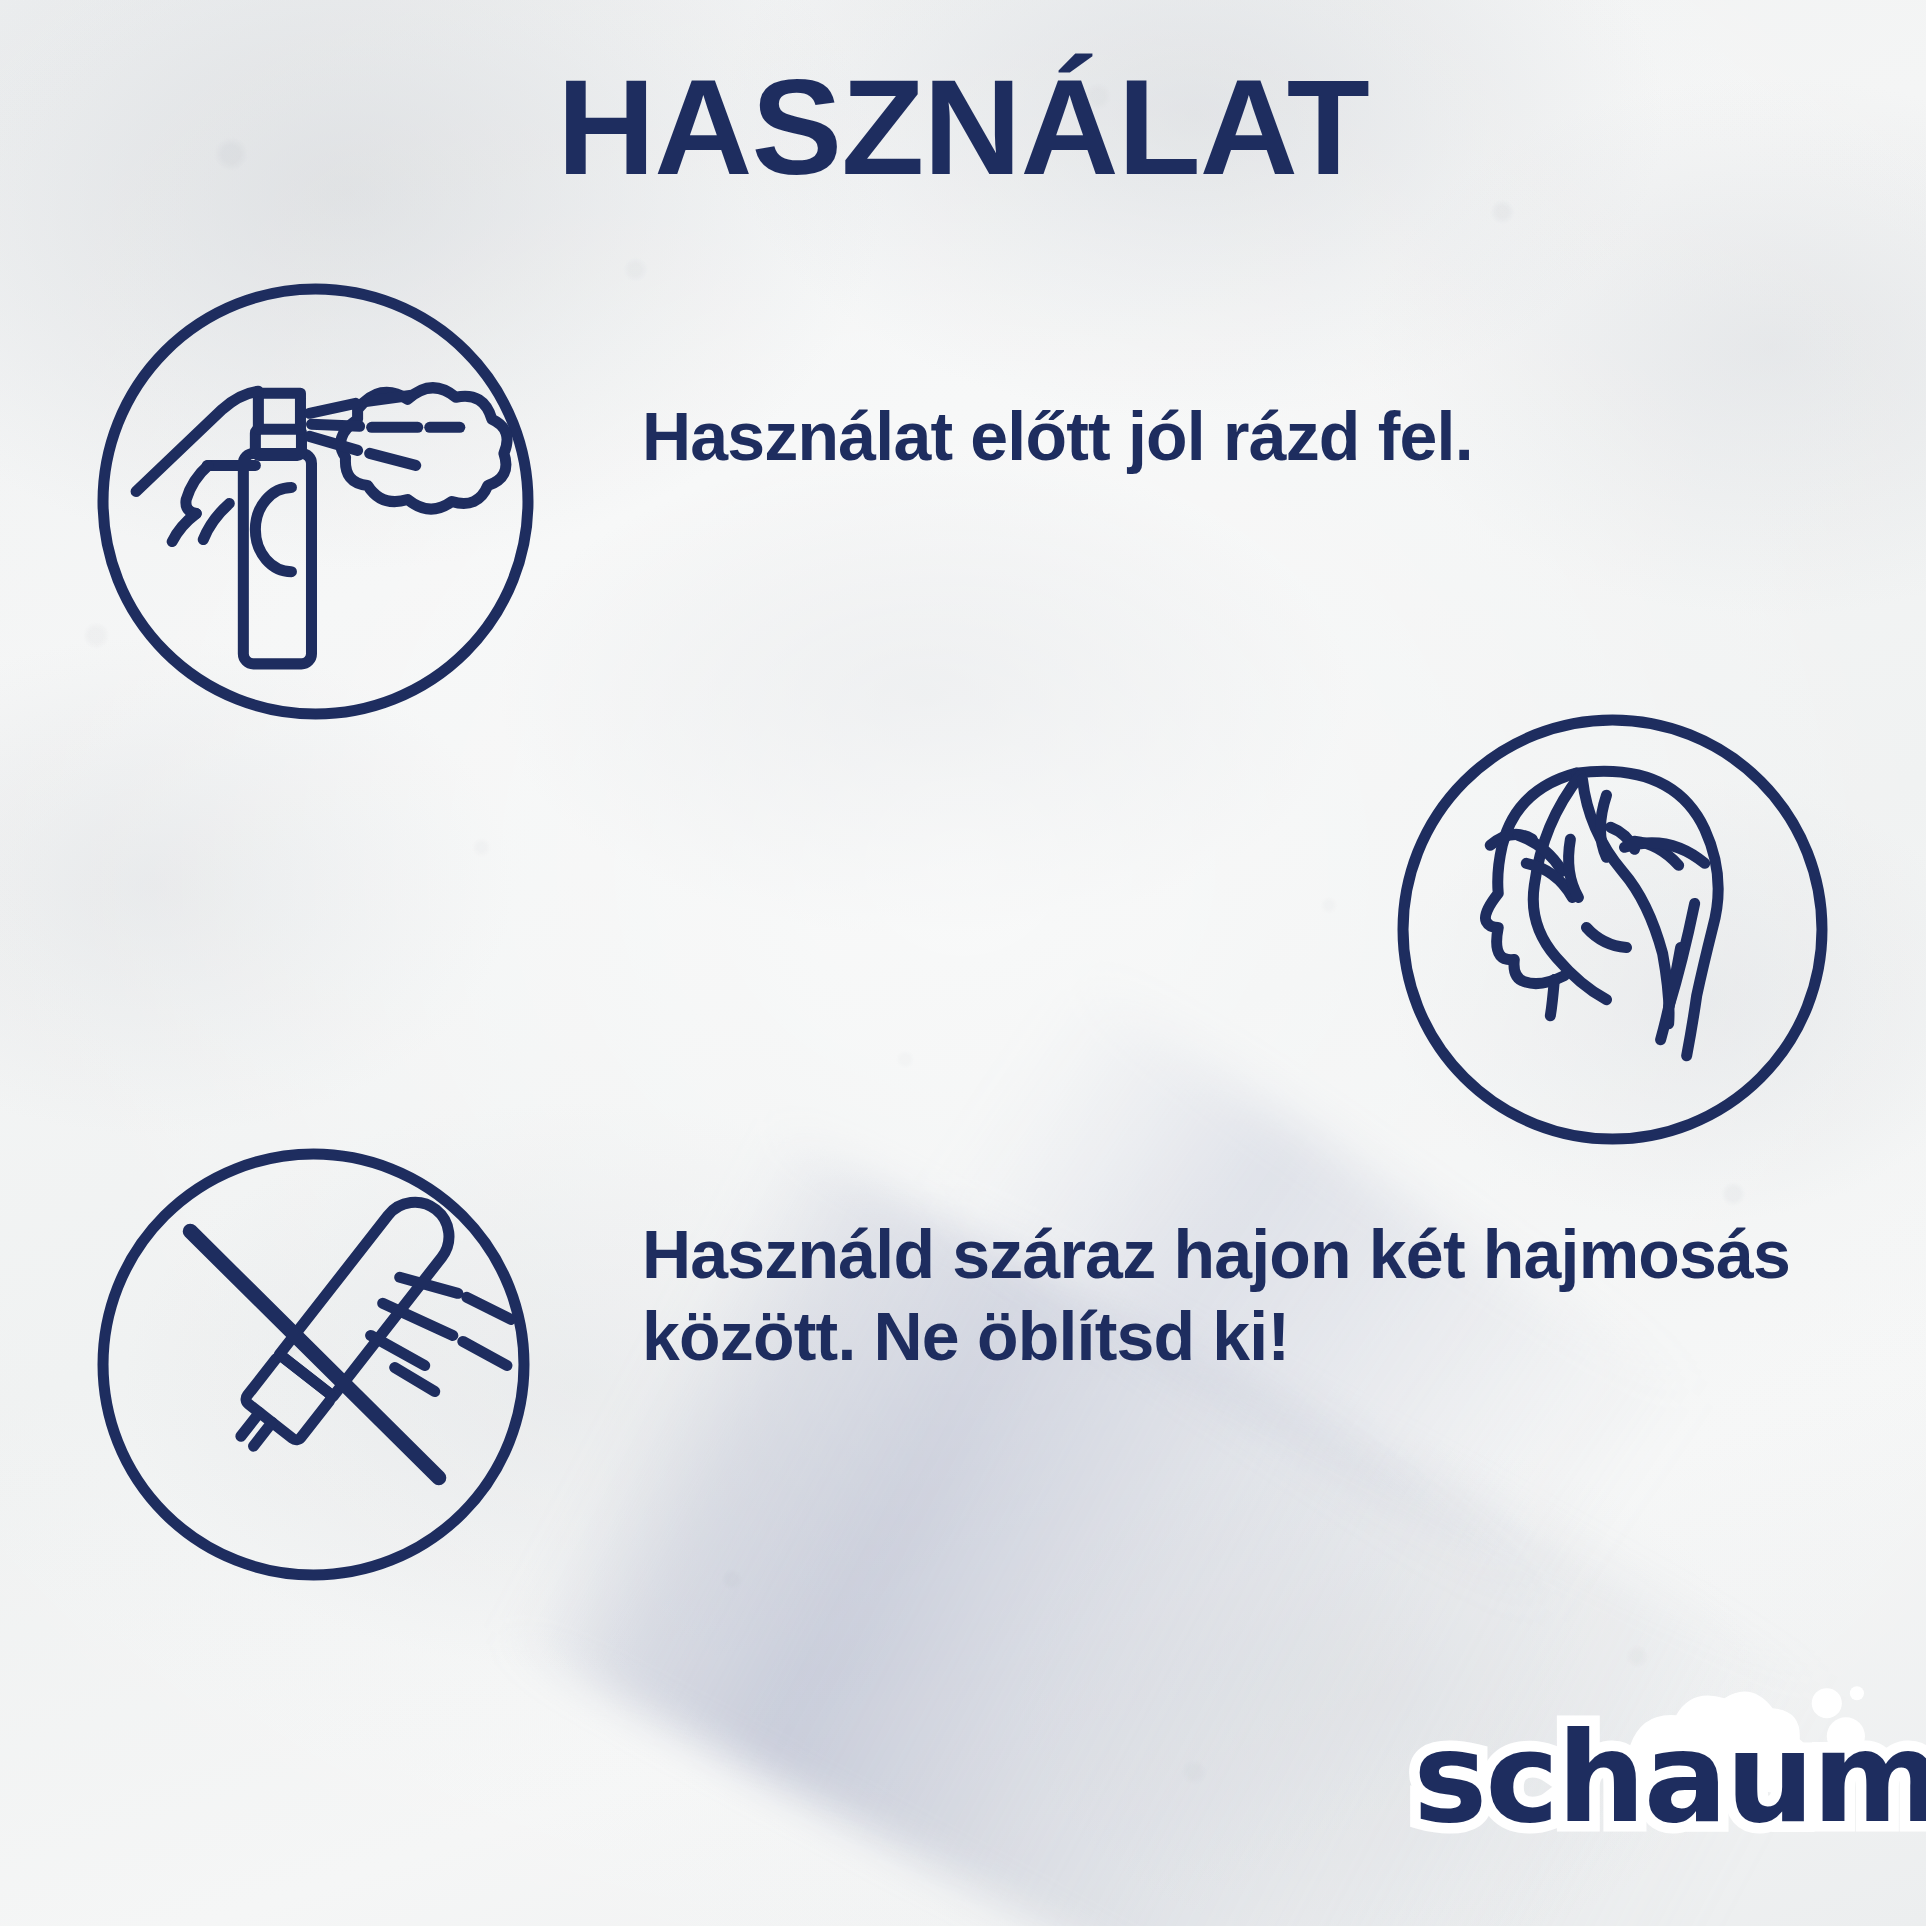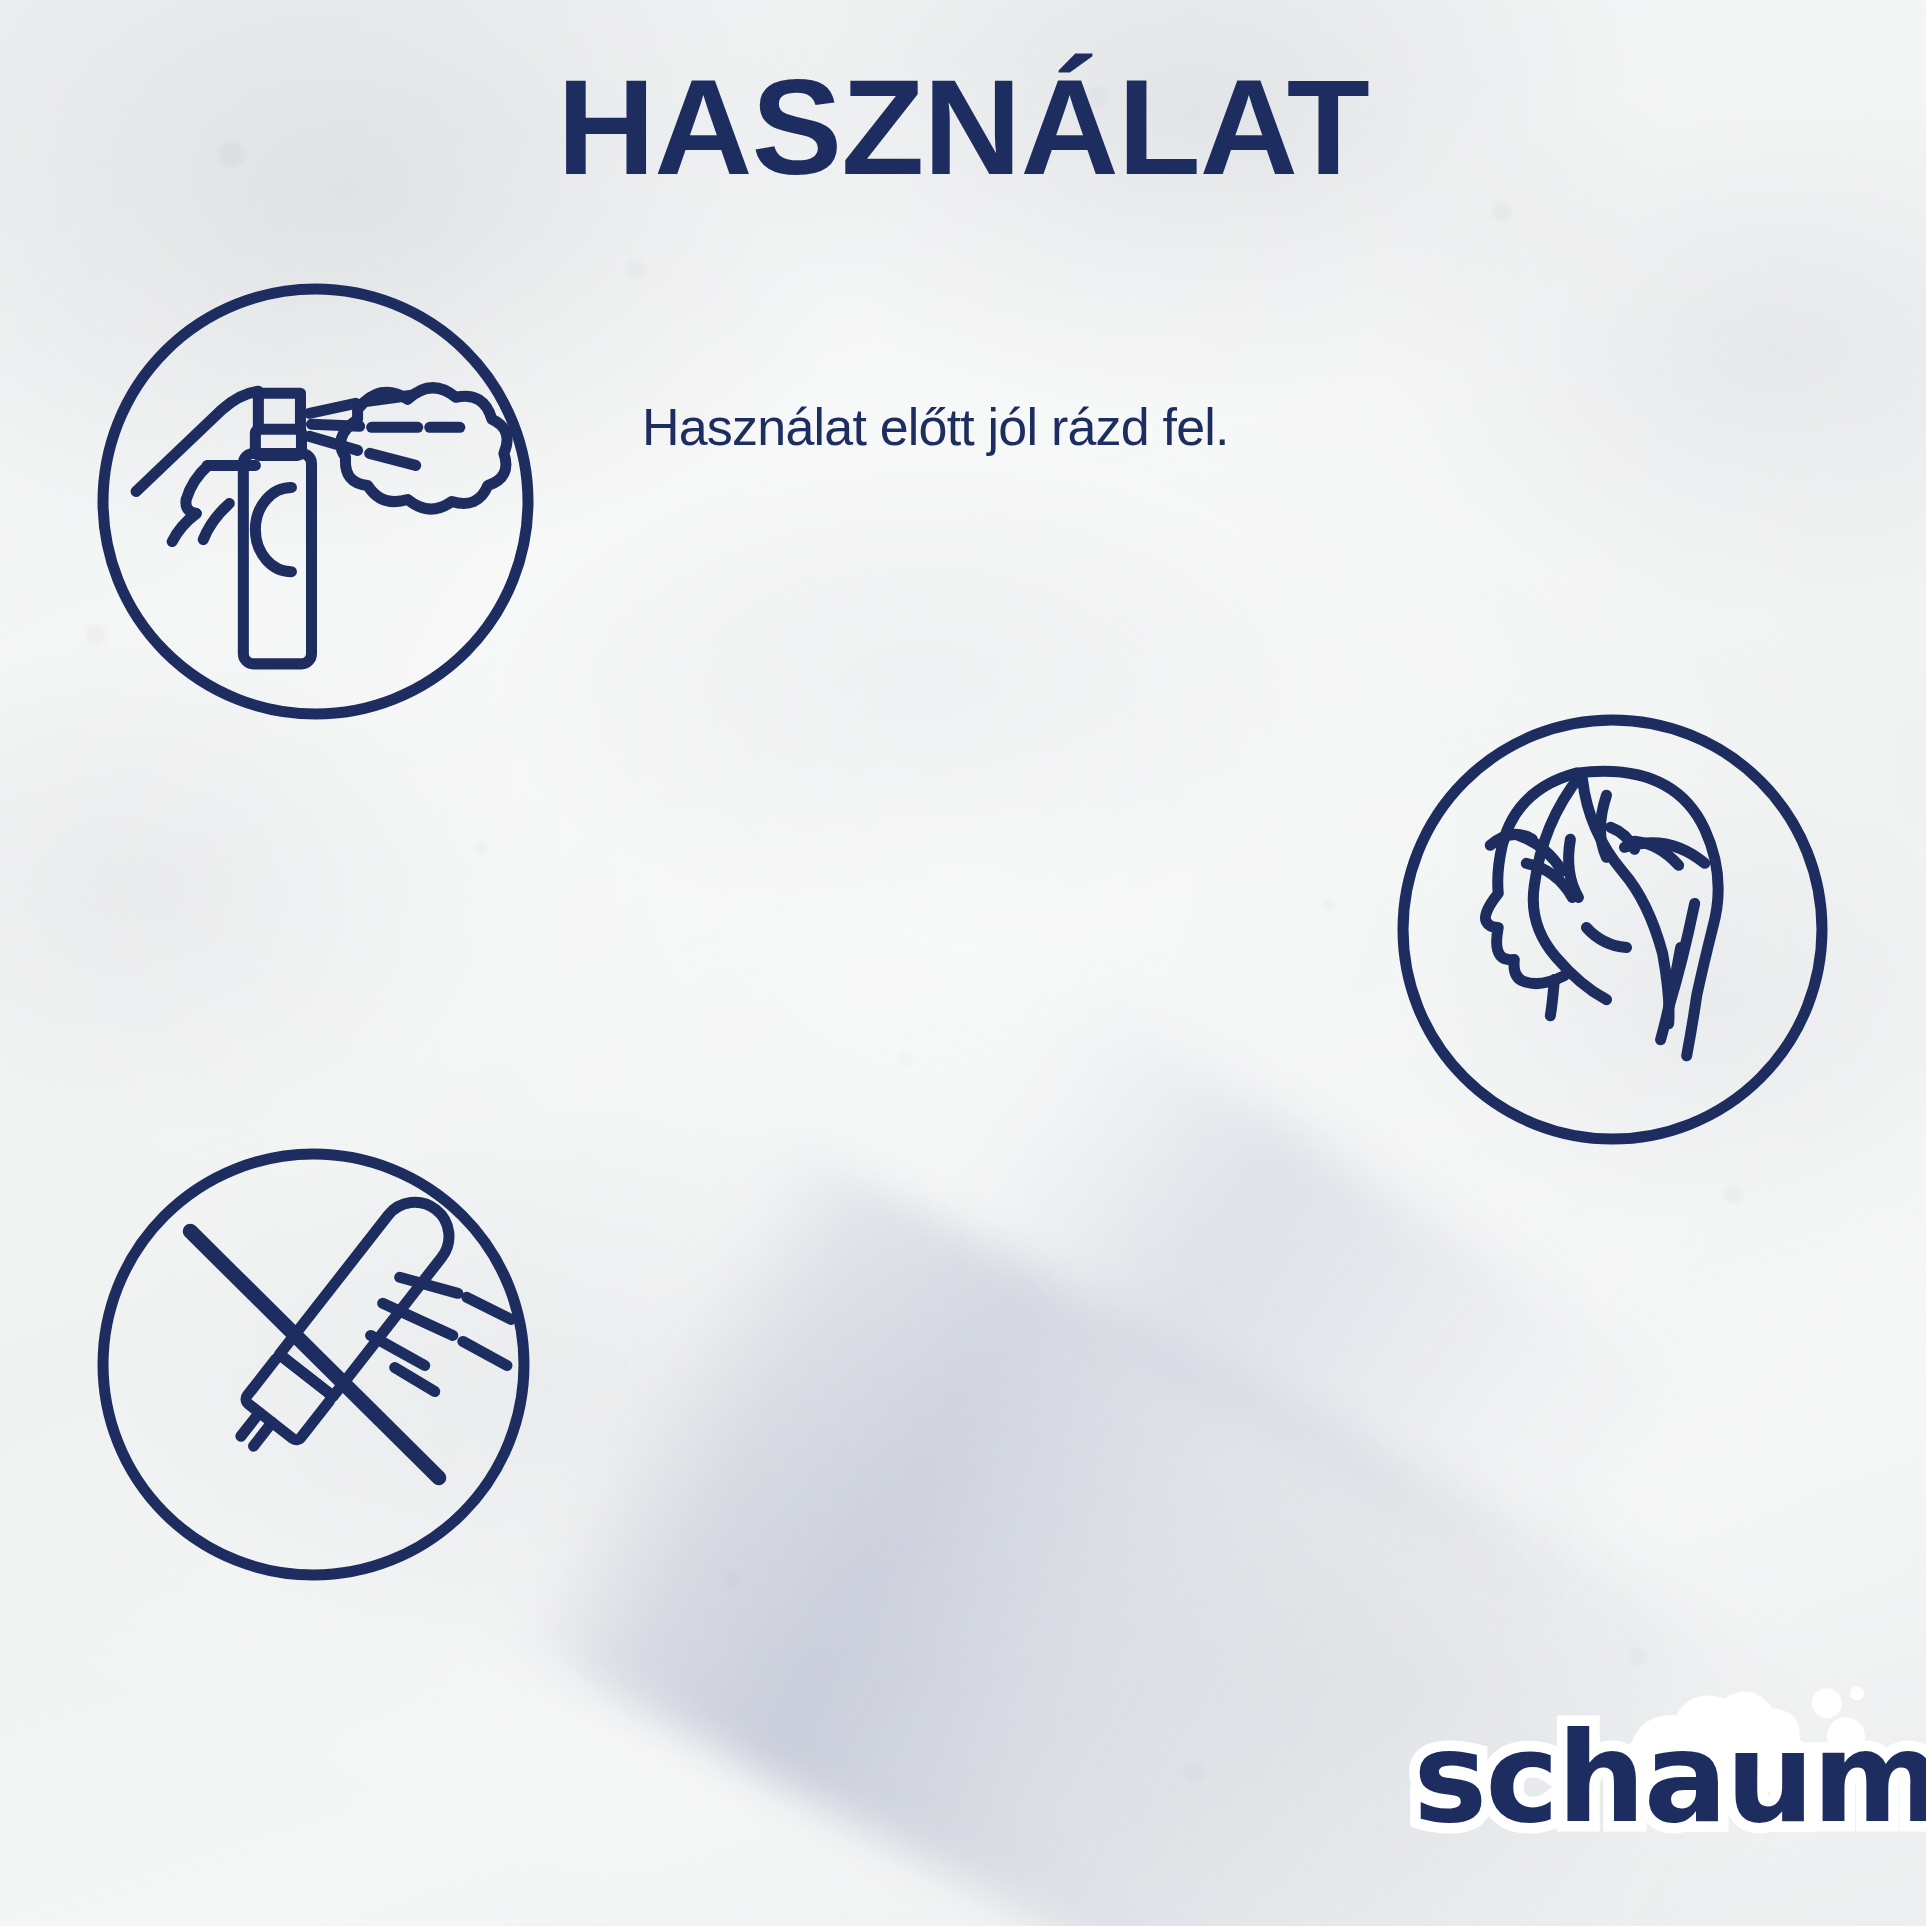--- a/index.html
+++ b/index.html
@@ -96,22 +96,22 @@
     letter-spacing: -1px;
     line-height: 1.0;
     white-space: nowrap;
   }
 
   .icon-circle { position: absolute; }
 
   .step-text {
     position: absolute;
     color: #1e2d5f;
-    font-size: 52px;
-    font-weight: 400;
+    font-size: 68px;
+    font-weight: 700;
     line-height: 1.20;
     letter-spacing: -0.8px;
   }
   .step-1 { left: 642px; top: 396px;  width: 1104px; text-align: left; }
   .step-2 { left: 216px;  top: 775px; width: 1078px; text-align: right; }
   .step-3 { left: 642px; top: 1214px; width: 1169px; text-align: left; }
 
   
   .logo {
     position: absolute;
@@ -233,20 +233,21 @@
           <path d="M288 158 l70 32"></path>  
             <path d="M368 196 l44 24"></path>
           <path d="M276 190 l54 30"></path>  
             <path d="M300 222 l40 24"></path>
 
           <path d="M96 86 L344 332" stroke-width="15"></path>
         </g>
       </svg>
     </div>
 
+    <div class="step-text step-3">Használd száraz hajon két hajmosás között. Ne öblítsd ki!</div>
 
     <div class="logo">
 
       <svg class="logo-foam" viewBox="0 0 1060 430">
         <g fill="#ffffff">
           <path d="M560 150 q24 -66 92 -60 q30 -54 96 -34 q54 -34 96 20
                    q58 4 54 62 q40 30 6 74 q-22 42 -74 30
                    l-270 0 Z"></path>
           <circle cx="952" cy="66" r="30"></circle>
           <circle cx="990" cy="132" r="38"></circle>

